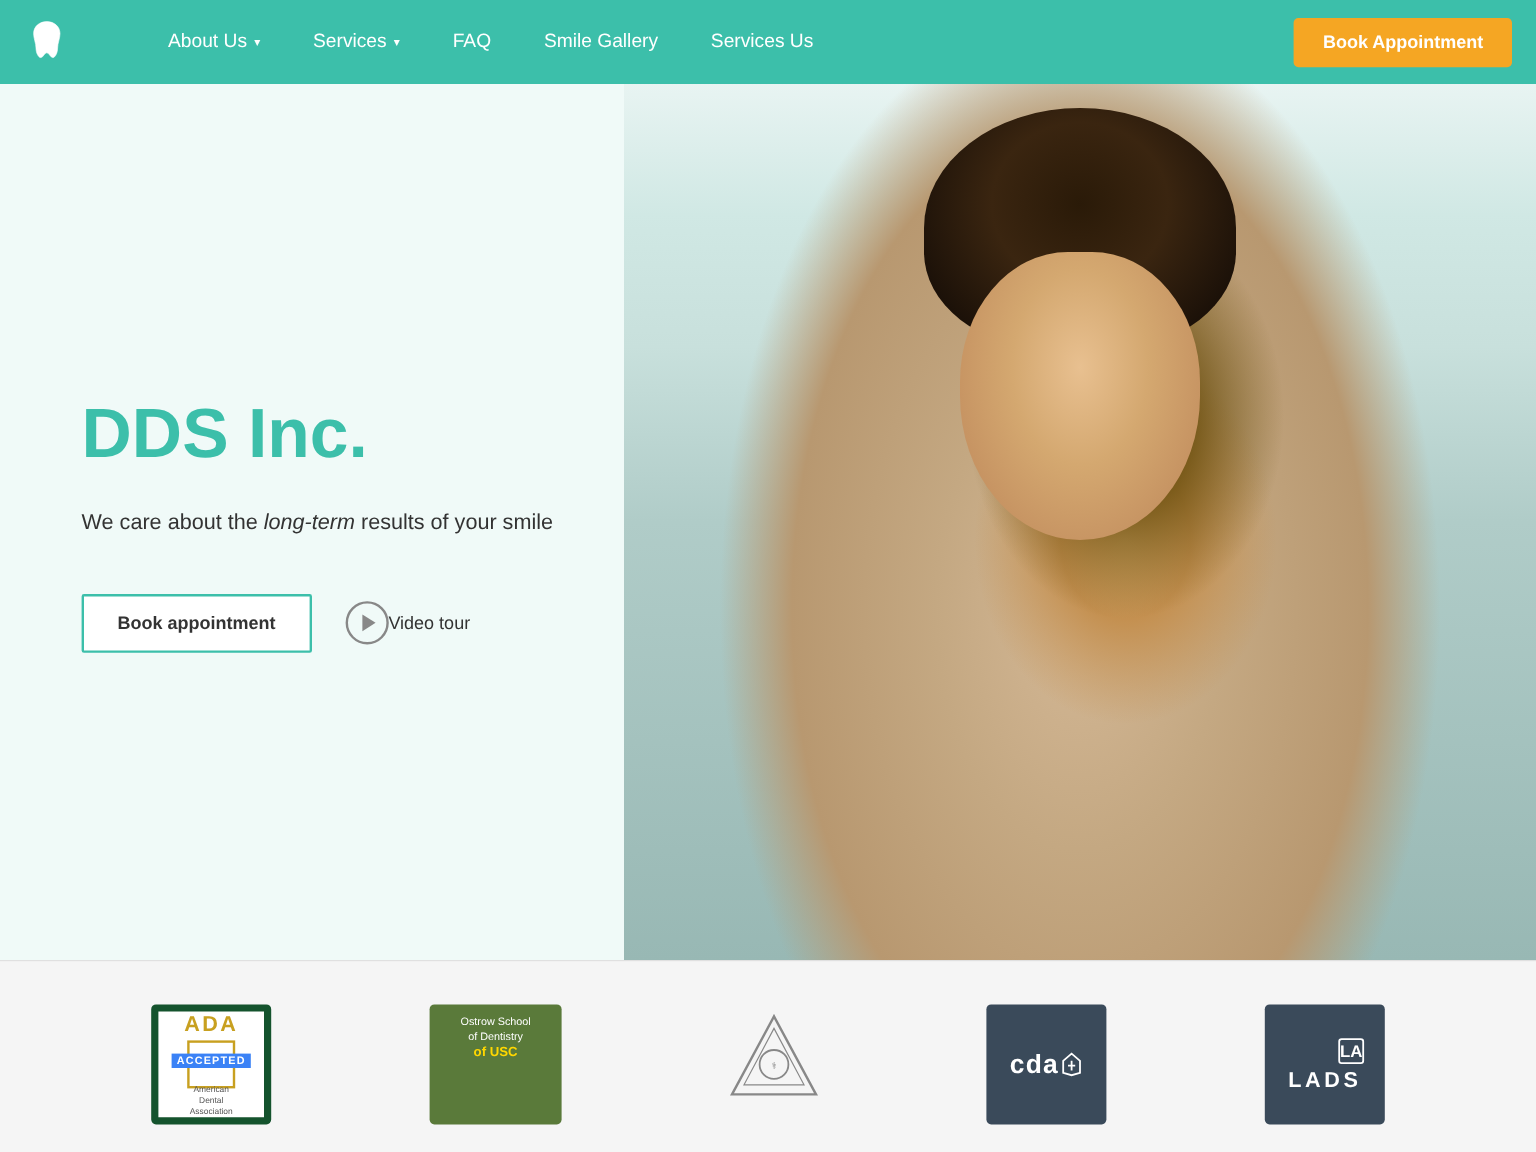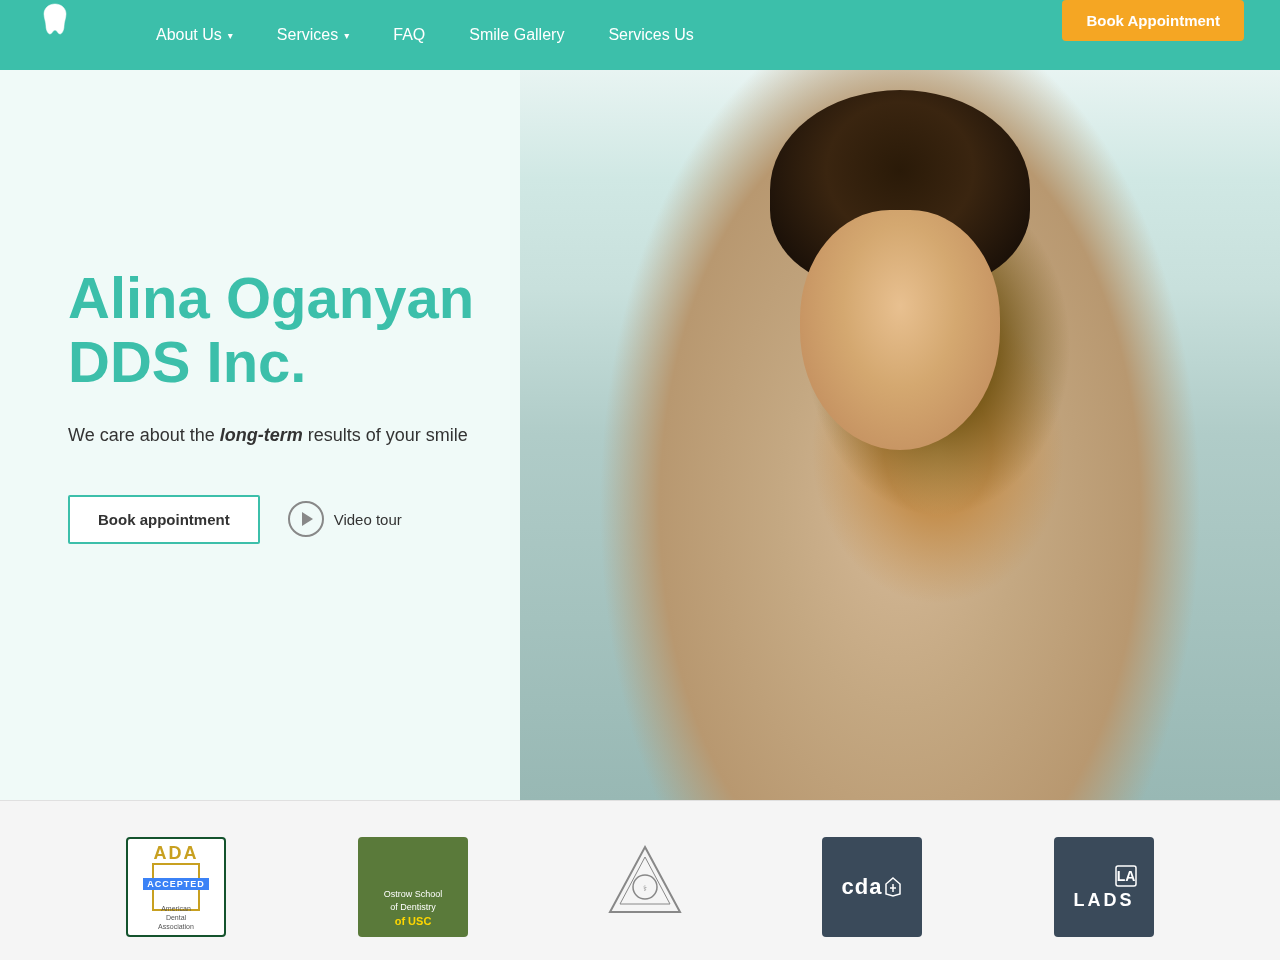--- a/index.html
+++ b/index.html
@@ -3,22 +3,22 @@
   <meta charset="utf-8">
   <style>
     * { margin: 0; padding: 0; box-sizing: border-box; }
     body { font-family: Arial, sans-serif; width: 1280px; overflow-x: hidden; }
 
     
     nav {
       background: #3cbfaa;
       height: 70px;
       display: flex;
-      align-items: flex-start;
-      padding: 0 36px;
+      align-items: center;
+      padding: 0 20px;
       position: relative;
       z-index: 10;
     }
     .nav-logo {
       width: 38px;
       height: 38px;
       margin-right: 60px;
       flex-shrink: 0;
     }
     .nav-links {
@@ -126,41 +126,40 @@
       margin-bottom: 28px;
     }
     .hero-subtitle {
       color: #333;
       font-size: 18px;
       line-height: 1.5;
       margin-bottom: 46px;
     }
     .hero-subtitle em {
       font-style: italic;
-      font-weight: bold;
+      font-weight: normal;
     }
     .hero-actions {
       display: flex;
       align-items: center;
       gap: 28px;
     }
     .btn-book {
       border: 2px solid #3cbfaa;
       color: #333;
       background: white;
       padding: 14px 28px;
       font-size: 15px;
       font-weight: 600;
       cursor: pointer;
       border-radius: 2px;
     }
     .btn-video {
       display: flex;
       align-items: center;
-      gap: 10px;
       background: none;
       border: none;
       cursor: pointer;
       font-size: 15px;
       color: #333;
     }
     .play-icon {
       width: 36px;
       height: 36px;
       border-radius: 50%;
@@ -191,21 +190,21 @@
     .logo-badge {
       display: flex;
       flex-direction: column;
       align-items: center;
       justify-content: center;
     }
     
     .ada-badge {
       width: 100px;
       height: 100px;
-      border: 2px solid #14532d;
+      border: 6px solid #14532d;
       background: white;
       border-radius: 4px;
       display: flex;
       flex-direction: column;
       align-items: flex-end;
       justify-content: center;
       padding: 24px;
     }
     .ada-inner {
       border: 2px solid #c8a020;
@@ -242,21 +241,21 @@
 
     
     .ostrow-badge {
       width: 110px;
       height: 100px;
       background: #5a7a3a;
       border-radius: 4px;
       display: flex;
       flex-direction: column;
       align-items: center;
-      justify-content: flex-end;
+      justify-content: flex-start;
       padding: 8px;
     }
     .ostrow-text {
       color: white;
       font-size: 9px;
       text-align: center;
       line-height: 1.4;
     }
     .ostrow-usc {
       color: #ffd700;
@@ -344,21 +343,21 @@
 </nav>
 
 <section class="hero">
 
   <div class="hero-image">
     <div class="hero-image-inner"></div>
   </div>
 
   <div class="hero-content">
     <h1 class="hero-title">
-      <span>Alina Oganyan</span><br>
+      <br>
       <span>DDS Inc.</span>
     </h1>
     <p class="hero-subtitle">
       <span>We care about the </span><em>long-term</em><span> results of your smile</span>
     </p>
     <div class="hero-actions">
       <button class="btn-book">Book appointment</button>
       <button class="btn-video">
         <div class="play-icon">
           <div class="play-triangle"></div>

